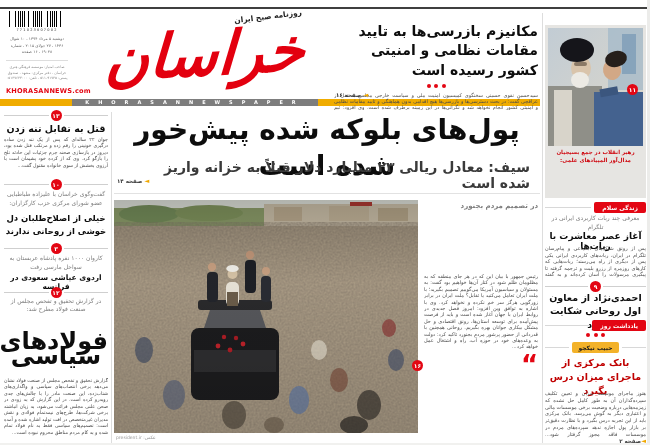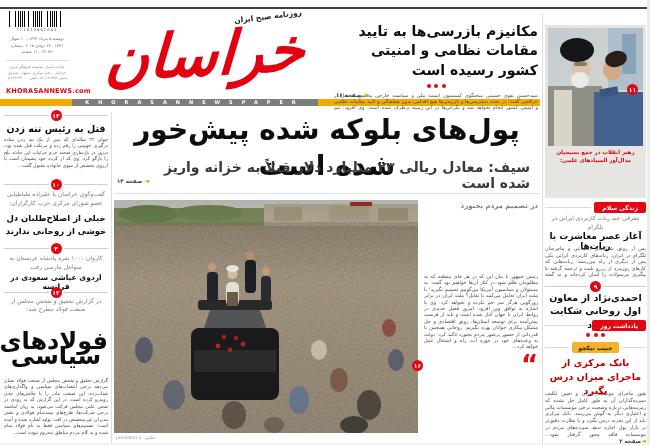--- a/index.html
+++ b/index.html
@@ -166,21 +166,21 @@
     <span class="pref"><span class="arr">◄</span><span>صفحه ۲</span></span>
   </div>
 
   <div class="vdiv" style="left:111px;top:112px;height:331px;"></div>
 
   <div class="crule abs" style="left:4px;top:110px;width:104px;">
     <span class="ln"></span>
     <span class="pnum">۱۳</span>
     <span class="ln"></span>
   </div>
-  <div class="abs center hblack" style="left:4px;top:123px;width:104px;font-size:9.5px;">قتل به رئیس تنه زدن</div>
+  <div class="abs center hblack" style="left:4px;top:123px;width:104px;font-size:9.5px;">قتل به تقابل تنه زدن</div>
   <div class="jtxt abs" style="left:4px;top:137px;width:104px;font-size:4.8px;line-height:1.35;height:38px;">جوان ۲۲ ساله‌ای که پس از یک تنه زدن ساده درگیری خونینی را رقم زده و مرتکب قتل شده بود، دیروز در بازسازی صحنه جرم جزئیات این حادثه تلخ را بازگو کرد. وی که از کرده خود پشیمان است با آرزوی بخشش از سوی خانواده مقتول گفت...</div>
 
   <div class="crule abs" style="left:4px;top:179px;width:104px;">
     <span class="ln"></span>
     <span class="pnum">۱۰</span>
     <span class="ln"></span>
   </div>
   <div class="abs center kicker" style="left:4px;top:190px;width:104px;font-size:6px;line-height:1.45;">گفت‌وگوی خراسان با علیزاده طباطبایی عضو شورای مرکزی حزب کارگزاران:</div>
   <div class="abs center hblack" style="left:4px;top:212px;width:104px;font-size:8.5px;line-height:1.5;">خیلی از اصلاح‌طلبان دل خوشی از روحانی ندارند</div>
 

